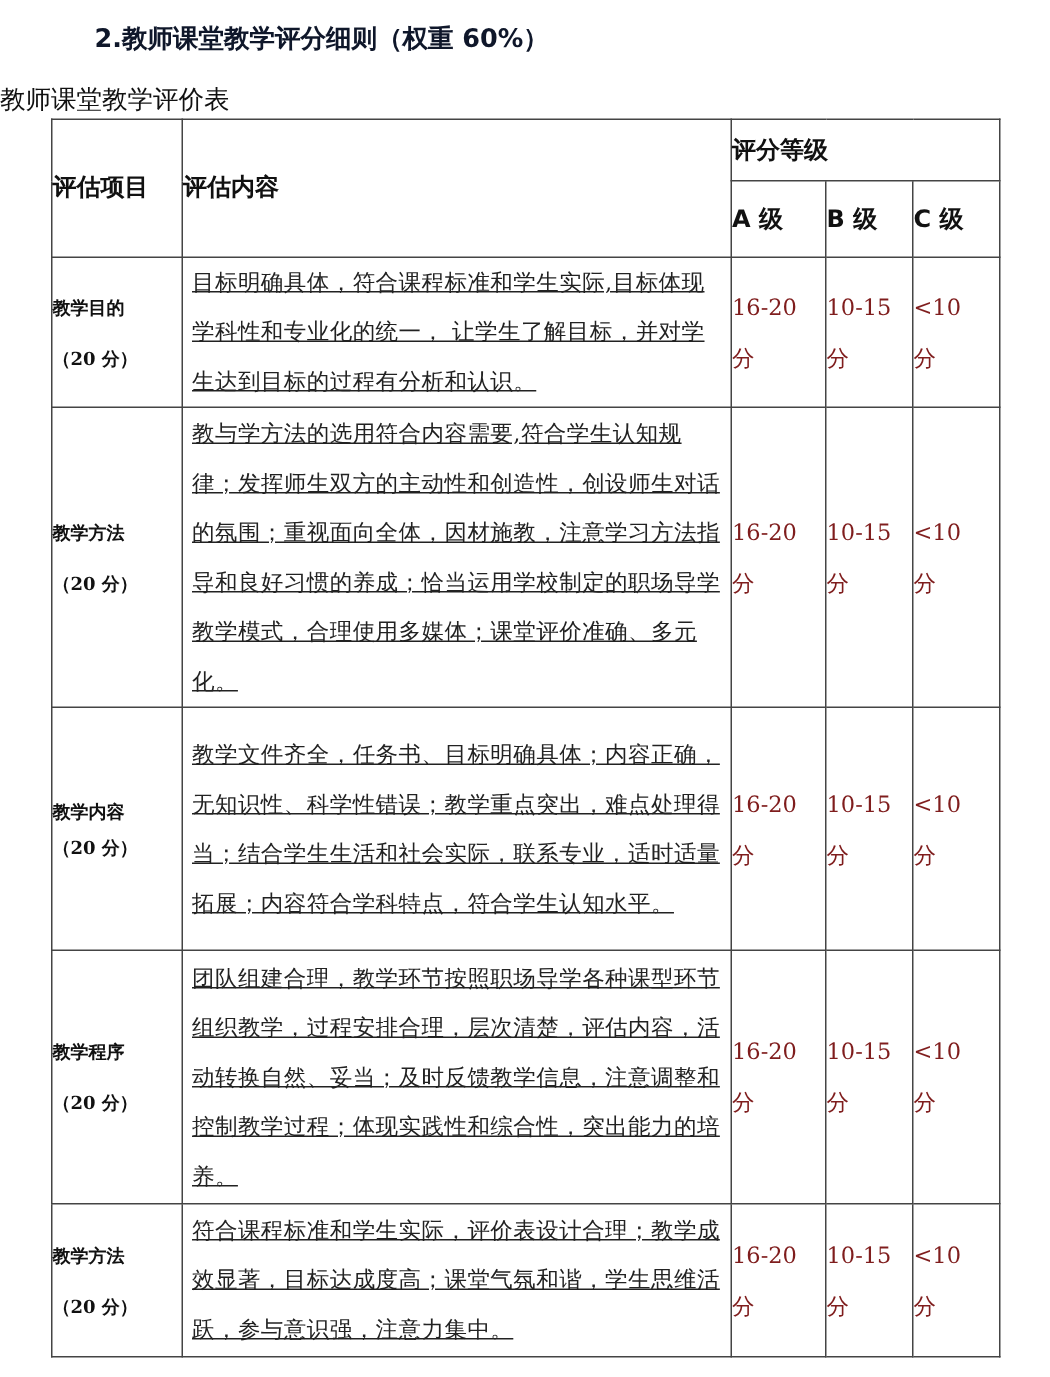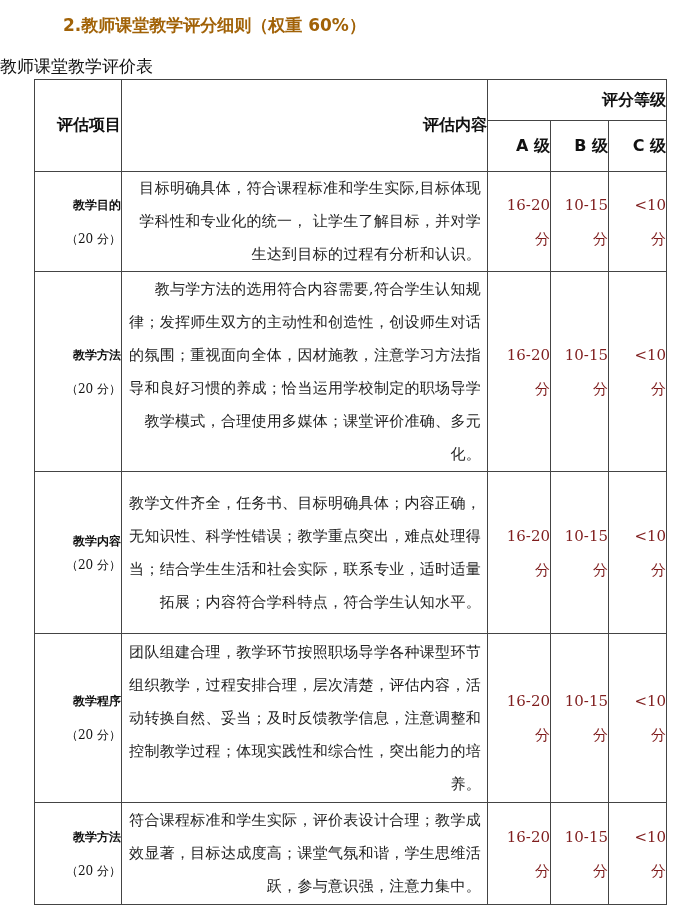--- a/index.html
+++ b/index.html
@@ -1,42 +1,43 @@
 <!DOCTYPE html>
 <html><head>
 <meta charset="utf-8">
 <style>
   html, body { margin:0; padding:0; background:#ffffff; }
   body { width:700px; height:918px; position:relative; overflow:hidden; color:#111; }
   .section-title {
     position:absolute; left:63px; top:14px;
-    font-family:"DejaVu Sans", sans-serif; font-weight:bold; font-size:17px; color:#a16207;
+    font-family:"DejaVu Sans", sans-serif; font-weight:bold; font-size:17px; color:#0f172a;
   }
   .table-title {
     position:absolute; left:0; width:700px; top:55px; text-align:left;
     font-family:"DejaVu Sans", sans-serif; font-size:17px; color:#111;
   }
   table.eval {
     position:absolute; left:34px; top:79px;
     border-collapse:collapse; table-layout:fixed; width:632px;
   }
   table.eval td, table.eval th {
-    border:1.3px solid #444; padding:0; vertical-align:middle; text-align:right;
+    border:1.3px solid #444; padding:0; vertical-align:middle; text-align:left;
   }
   th {
     font-family:"DejaVu Sans", sans-serif; font-weight:bold; font-size:16px; color:#111;
   }
   .item-cell {
     font-family:"DejaVu Sans", sans-serif; font-weight:bold; font-size:12px; line-height:34px;
   }
-  .item-score { font-family:"DejaVu Serif", serif; font-weight:normal; }
+  .item-score { font-family:"DejaVu Serif", serif; font-weight:bold; }
   .content-cell {
     text-align:left; padding:0 6px !important;
     font-family:"DejaVu Serif", serif; font-size:15px; line-height:33px; color:#222;
     letter-spacing:0.3px;
+    text-decoration:underline;
   }
   .grade-cell {
     font-family:"DejaVu Serif", serif; font-size:15px; line-height:34px; color:#7f1d1d;
   }
 </style>
 </head>
 <body>
 
 <div class="section-title">2.教师课堂教学评分细则（权重 60%）</div>
 <div class="table-title">教师课堂教学评价表</div>

